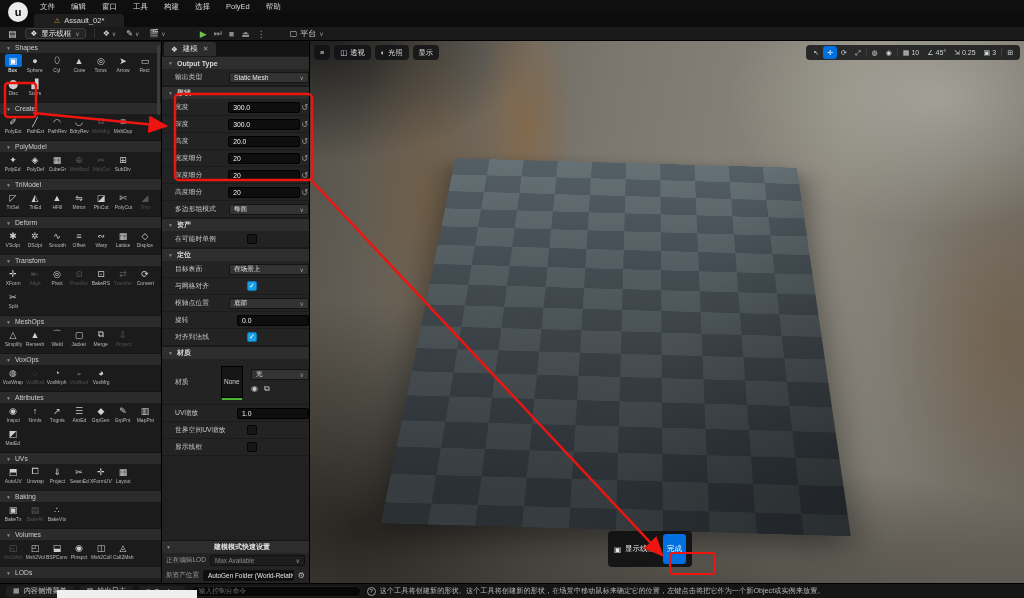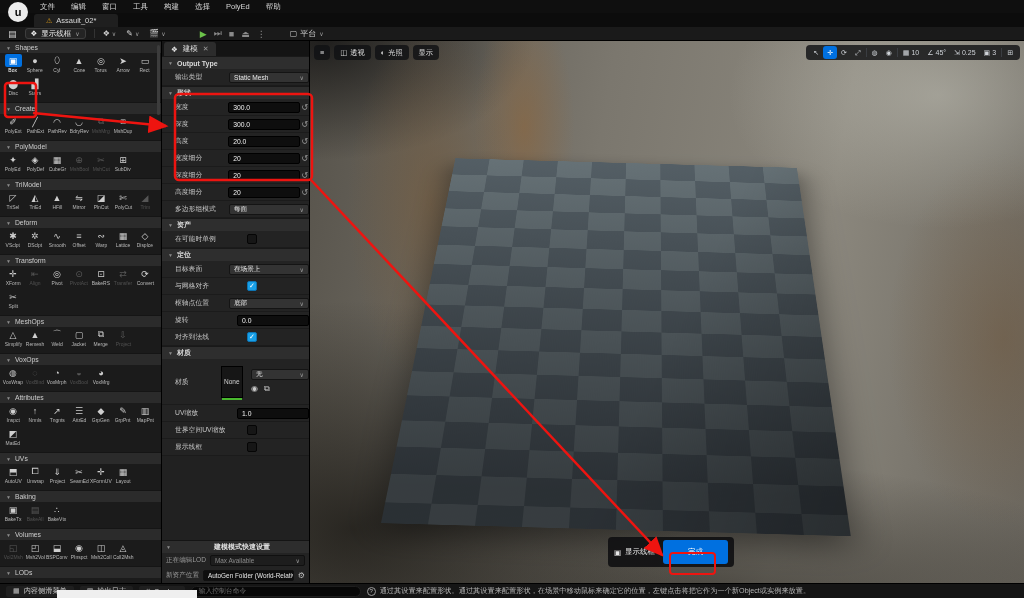--- a/index.html
+++ b/index.html
@@ -5,21 +5,21 @@
   * { margin:0; padding:0; box-sizing:border-box; }
   html,body { width:1024px; height:598px; overflow:hidden; background:#111;
     font-family:"Liberation Sans","DejaVu Sans",sans-serif; }
   #app { position:relative; width:1024px; height:598px; background:#141414; color:#cfcfcf; }
 
   
   #menubar { position:absolute; left:0; top:0; width:1024px; height:13px; background:#0f0f0f; display:flex; align-items:center; gap:16px; padding-left:40px; font-size:7.5px; color:#d6d6d6; }
   .menu-item { cursor:default; }
   #ue-logo { position:absolute; left:8px; top:2px; width:20px; height:20px; border-radius:50%; background:#ececec; color:#0a0a0a; display:flex; align-items:center; justify-content:center; font-weight:bold; font-size:11px; z-index:5; }
   #tabrow { position:absolute; left:0; top:13px; width:1024px; height:14px; background:#0c0c0c; }
-  #level-tab { position:absolute; left:34px; top:1px; height:13px; min-width:84px; background:#1f1f1f; border-radius:3px 3px 0 0; display:flex; align-items:center; gap:4px; padding:0 12px; font-size:7.5px; color:#d8d8d8; }
+  #level-tab { position:absolute; left:34px; top:1px; height:13px; min-width:84px; background:#1f1f1f; border-radius:3px 3px 0 0; display:flex; align-items:center; gap:4px; padding:0 20px; font-size:7.5px; color:#d8d8d8; }
   .warn { color:#e6a117; font-size:7px; }
   #toolbar { position:absolute; left:0; top:27px; width:1024px; height:14px; background:#1a1a1a; border-bottom:1px solid #000; display:flex; align-items:center; gap:8px; padding:0 8px; font-size:8px; }
   .tb-icon { color:#cfcfcf; font-size:9px; }
   .mode-dd { display:flex; align-items:center; gap:4px; background:#242424; border:1px solid #3d3d3d; border-radius:3px; height:11px; padding:0 5px; font-size:7.5px; color:#eee; }
   .chev { font-size:6px; color:#9a9a9a; }
   .tb-sep { width:1px; height:9px; background:#333; }
   .play-group { display:flex; align-items:center; gap:7px; margin-left:26px; }
   .platform { display:flex; align-items:center; gap:3px; margin-left:16px; color:#cfcfcf; }
 
   
@@ -89,21 +89,21 @@
     box-shadow:0 18px 40px rgba(0,0,0,.45); }
   .vp-toolbar { position:absolute; left:4px; top:4px; display:flex; gap:4px; align-items:center; z-index:10; }
   .vp-pill { background:rgba(16,17,19,.82); border-radius:4px; height:15px; display:flex; align-items:center; gap:3px; padding:0 6px; font-size:7.2px; color:#dedede; }
   .vp-pill .ic { font-size:7.5px; color:#cfcfcf; }
   #vp-right { position:absolute; right:4px; top:4px; z-index:10; display:flex; align-items:center; background:rgba(16,17,19,.82); border-radius:4px; height:15px; padding:0 3px; }
   .vt-seg { display:flex; align-items:center; gap:2px; padding:0 4px; height:13px; border-radius:3px; color:#cfd3d8; font-size:7px; }
   .vt-seg.active { background:#0070e0; color:#fff; }
   .vt-sep { width:1px; height:9px; background:#3a3d42; margin:0 1px; }
   #vp-overlay { position:absolute; left:298px; bottom:16px; z-index:10; display:flex; align-items:center; gap:8px; background:rgba(14,14,16,.88); border-radius:4px; padding:3px 6px; }
   #vp-overlay .tool-name { display:flex; align-items:center; gap:4px; font-size:7.5px; color:#e8e8e8; }
-  #finish-btn { background:#0070e0; color:#fff; font-size:7.5px; border:none; border-radius:3px; height:24px; padding:0 25px; }
+  #finish-btn { background:#0070e0; color:#fff; font-size:7.5px; border:none; border-radius:3px; height:30px; padding:0 4px; }
 
   
   #statusbar { position:absolute; left:0; top:583px; width:1024px; height:15px; background:#151515; border-top:1px solid #000; display:flex; align-items:center; gap:6px; padding:0 6px; font-size:7.2px; color:#c9c9c9; }
   .sb-btn { display:flex; align-items:center; gap:4px; background:#1f1f1f; height:11px; padding:0 7px; border-radius:2px; }
   .sb-ic { font-size:7px; color:#b9b9b9; }
   #console-input { width:170px; height:11px; background:#070707; border:1px solid #1e1e1e; border-radius:6px; color:#6a6a6a; font-size:6.8px; display:flex; align-items:center; padding:0 7px; }
   #sb-hint { flex:1; display:flex; align-items:center; gap:4px; color:#b5b5b5; font-size:7.2px; white-space:nowrap; overflow:hidden; }
   .help-circ { width:9px; height:9px; border:1px solid #9a9a9a; border-radius:50%; display:flex; align-items:center; justify-content:center; font-size:6px; color:#bdbdbd; flex:0 0 auto; }
   #drawer-peek { position:absolute; left:57px; top:590px; width:140px; height:8px; background:#efefef; z-index:30; }
 
@@ -831,21 +831,21 @@
       <span>输出日志</span>
     </div>
     <div class="sb-btn">
       <span class="sb-ic">⌗</span>
       <span>Cmd</span>
       <span class="chev">∨</span>
     </div>
     <div id="console-input">输入控制台命令</div>
     <div id="sb-hint">
       <span class="help-circ">?</span>
-      <span>通过其设置来配置形状。通过其设置来配置形状，在场景中移动鼠标来确定它的位置，左键点击将把它作为一个新Object或实例来放置。</span>
+      <span>这个工具将创建新的形状。这个工具将创建新的形状，在场景中移动鼠标来确定它的位置，左键点击将把它作为一个新Object或实例来放置。</span>
     </div>
   </div>
 
   <div id="drawer-peek"></div>
 
   <svg id="anno" width="1024" height="598">
     <defs>
       <marker id="ah" markerWidth="9" markerHeight="8" refX="7" refY="3.5" orient="auto">
         <path d="M0,0 L8,3.5 L0,7 Z" fill="#ee1410"></path>
       </marker>

